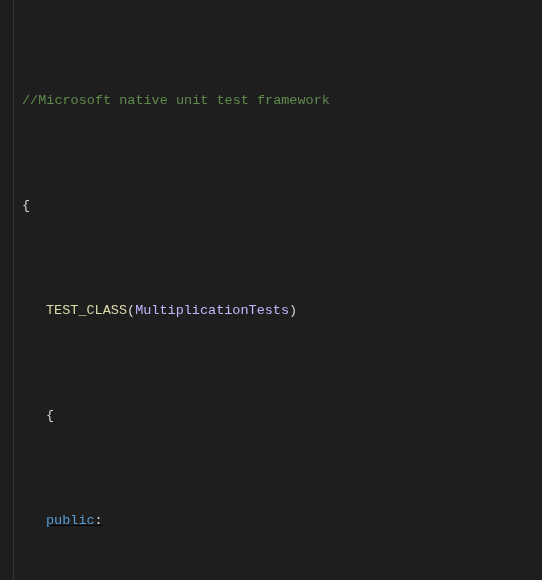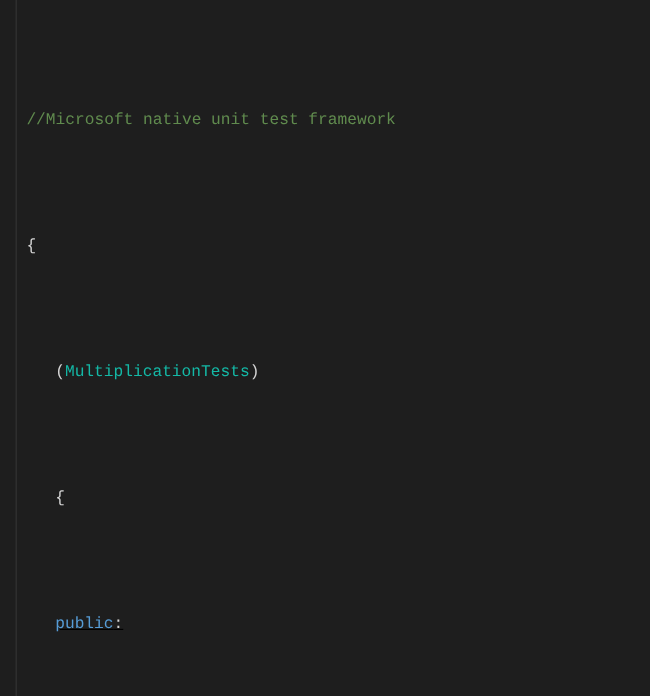--- a/index.html
+++ b/index.html
@@ -36,21 +36,21 @@
       flex: 1;
       padding: 0;
       overflow: hidden;
       position: relative;
     }
 
     .c-comment { color: #608b4e; }
     .c-white { color: #d4d4d4; }
     .c-blue { color: #569cd6; }
 
-    .test-method-name { color: #14b8a6; }
+    .test-method-name { color: #c4b5fd; }
     .macro-name { color: #dcdcaa; }
 
     .code-line {
       display: flex;
       align-items: center;
       min-height: 21px;
       padding-left: 0;
     }
   </style>
 </head>
@@ -66,21 +66,21 @@
         <span class="c-comment">//Microsoft native unit test framework</span>
       </div>
 
       
       <div class="code-line" style="padding-left: 8px;">
         <span class="c-white">{</span>
       </div>
 
       
       <div class="code-line" style="padding-left: 32px;">
-        <span class="c-white">(</span><span class="test-method-name">MultiplicationTests</span><span class="c-white">)</span>
+        <span class="macro-name">TEST_CLASS</span><span class="c-white">(</span><span class="test-method-name">MultiplicationTests</span><span class="c-white">)</span>
       </div>
 
       
       <div class="code-line" style="padding-left: 32px;">
         <span class="c-white">{</span>
       </div>
 
       
       <div class="code-line" style="padding-left: 32px; text-decoration: underline;">
         <span class="c-blue">public</span><span class="c-white">:</span>

